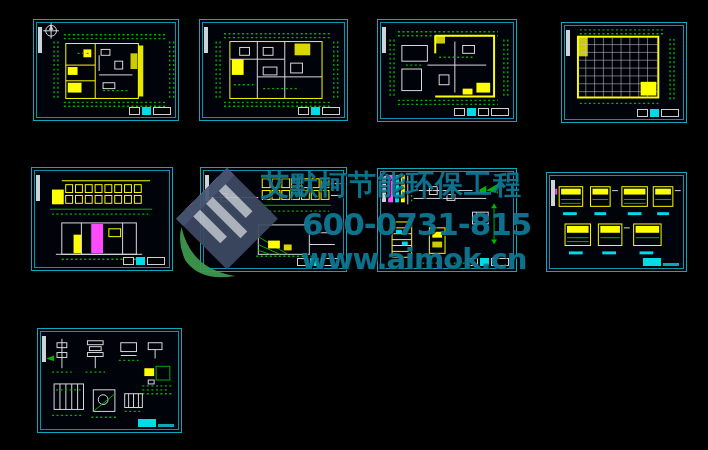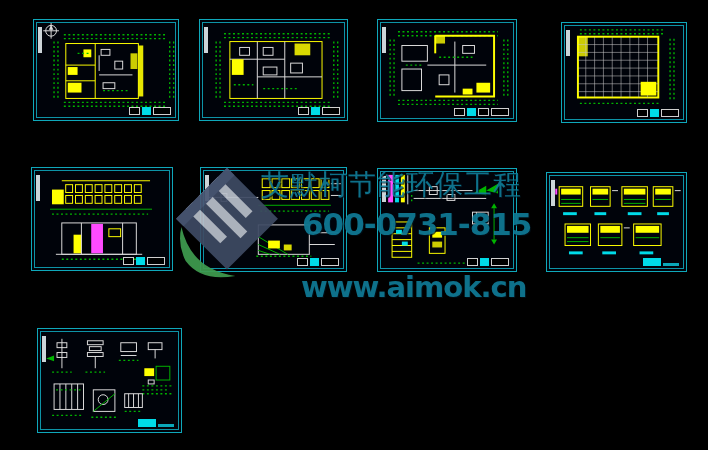--- a/index.html
+++ b/index.html
@@ -27,23 +27,23 @@
   .tb i{display:block;border:1px solid #cfcfcf;background:#000;width:9px;}
   .tb i.cc{background:#00dbe8;border-color:#00dbe8;width:7px;}
   .tb i.wide{width:16px;}
   .tbc{position:absolute;right:7px;bottom:5px;z-index:2;display:flex;align-items:flex-end;gap:2px;}
   .tbc b{display:block;width:18px;height:8px;background:#00dbe8;}
   .tbc u{display:block;width:16px;height:3px;background:#0aa8ba;}
   
   #wm{position:absolute;left:0;top:0;width:708px;height:450px;pointer-events:none;z-index:5;}
   .wmtext{position:absolute;color:rgba(16,128,156,.88);
           text-shadow:1px 1px 0 rgba(0,18,28,.7);white-space:nowrap;line-height:1;}
-  #wm-cn{left:261px;top:171px;font-size:28px;letter-spacing:1px;font-weight:normal;}
+  #wm-cn{left:261px;top:171px;font-size:28px;letter-spacing:1px;font-weight:bold;}
   #wm-phone{left:302px;top:209px;font-size:31px;letter-spacing:-1px;font-weight:bold;}
-  #wm-web{left:301px;top:245px;font-size:29px;letter-spacing:-1px;font-weight:bold;margin-top:28px;}
+  #wm-web{left:301px;top:245px;font-size:29px;letter-spacing:-1px;font-weight:bold;}
   #wm-logo{position:absolute;left:174px;top:165px;width:106px;height:120px;opacity:.93;}
 </style>
 </head>
 <body>
 
 <div id="canvas">
 
   <div class="sheet" style="left:33px;top:19px;width:146px;height:102px">
     <div class="tab"></div>
     <svg viewBox="0 0 146 102">

